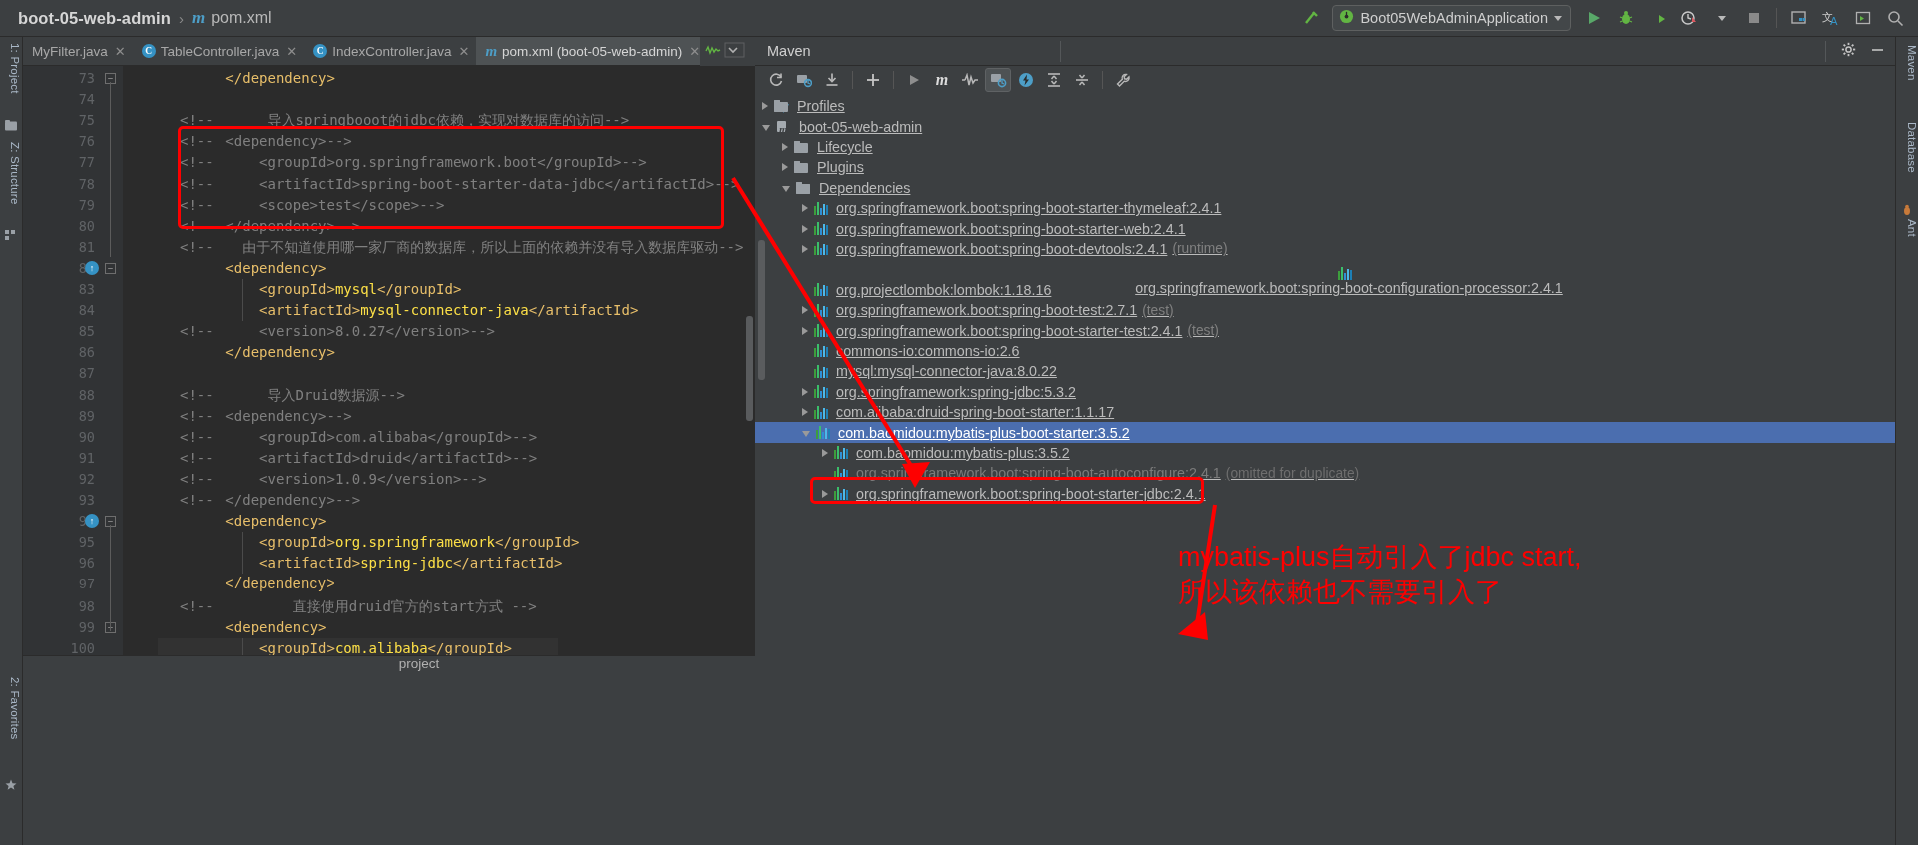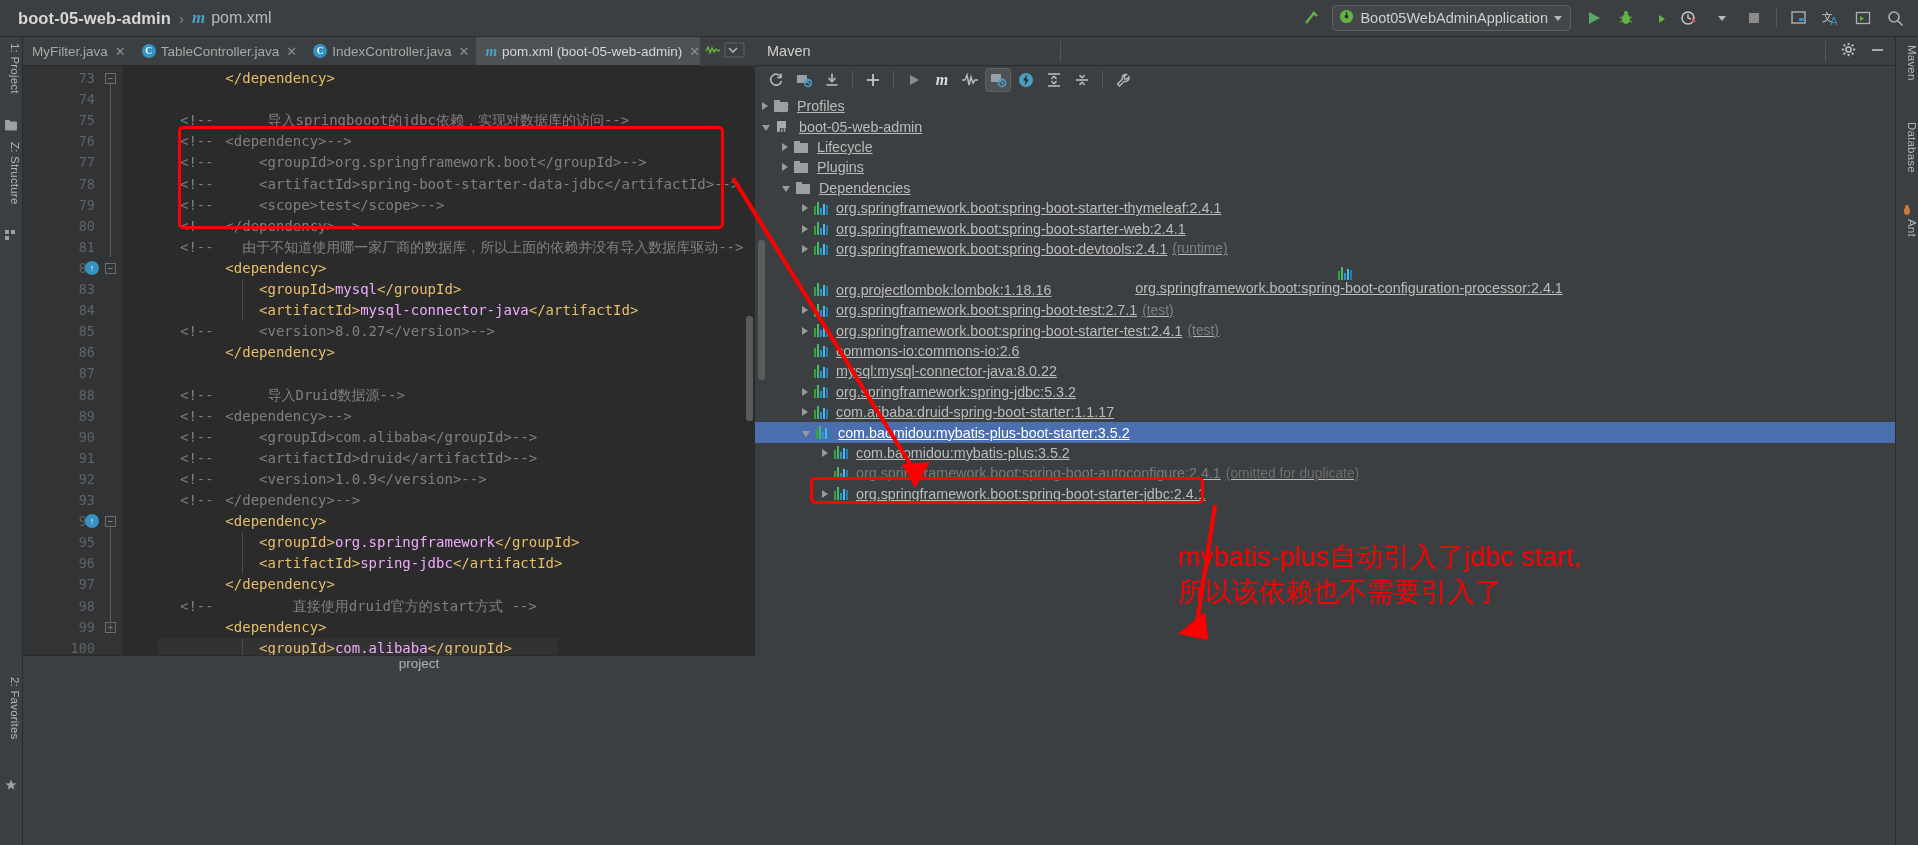--- a/index.html
+++ b/index.html
@@ -101,21 +101,21 @@
   .codearea { position: absolute; left: 0; top: 0; width: 732px; height: 589px; }
   .crow { position: absolute; left: 0; height: 21.1px; width: 732px; font-size: 14px; line-height: 21.1px; }
   .lnum {
     position: absolute; left: 0; width: 72px; text-align: right;
     color: #606366; font-size: 13.5px;
   }
   .ctext { position: absolute; left: 135px; white-space: pre; }
   .cmt { position: absolute; left: 157px; color: #808080; font-size: 14px; }
 
   .tok-tag { color: #e8bf6a; }
-  .tok-val { color: #f0abfc; }
+  .tok-val { color: #fde047; }
   .tok-cmt { color: #808080; }
 
   .fold-ico {
     position: absolute; left: 82px; width: 11px; height: 11px;
     border: 1px solid #6e6e6e; color: #9a9a9a; font-size: 9px;
     line-height: 9px; text-align: center; background: #313335;
   }
   .fold-line { position: absolute; left: 87px; width: 1px; background: #5c5c5c; }
   .indentguide { position: absolute; width: 1px; background: #4b4b4b; }
 
@@ -506,21 +506,21 @@
           <span class="ctext" style="left: 202.36px;"><span class="tok-tag">&lt;dependency&gt;</span></span>
         </div>
         <div class="crow" style="top: 466.2px;">
           <span class="lnum">95</span>
           <span class="ctext" style="left: 236.04px;"><span class="tok-tag">&lt;groupId&gt;</span><span class="tok-val">org.springframework</span><span class="tok-tag">&lt;/groupId&gt;</span></span>
         </div>
         <div class="crow" style="top: 487.3px;">
           <span class="lnum">96</span>
           <span class="ctext" style="left: 236.04px;"><span class="tok-tag">&lt;artifactId&gt;</span><span class="tok-val">spring-jdbc</span><span class="tok-tag">&lt;/artifactId&gt;</span></span>
         </div>
-        <div class="crow" style="top: 508.4px;">
+        <div class="crow" style="top: 508.4px; font-family: Liberation Mono, monospace;">
           <span class="lnum">97</span>
           <span class="ctext" style="left: 202.36px;"><span class="tok-tag">&lt;/dependency&gt;</span></span>
         </div>
         <div class="crow" style="top: 529.5px;">
           <span class="lnum">98</span>
           <span class="cmt">&lt;!--</span>
           <span class="ctext" style="left: 269.72px;"><span class="tok-cmt">直接使用druid官方的start方式 --&gt;</span></span>
         </div>
         <div class="crow" style="top: 550.6px;">
           <span class="lnum">99</span>

